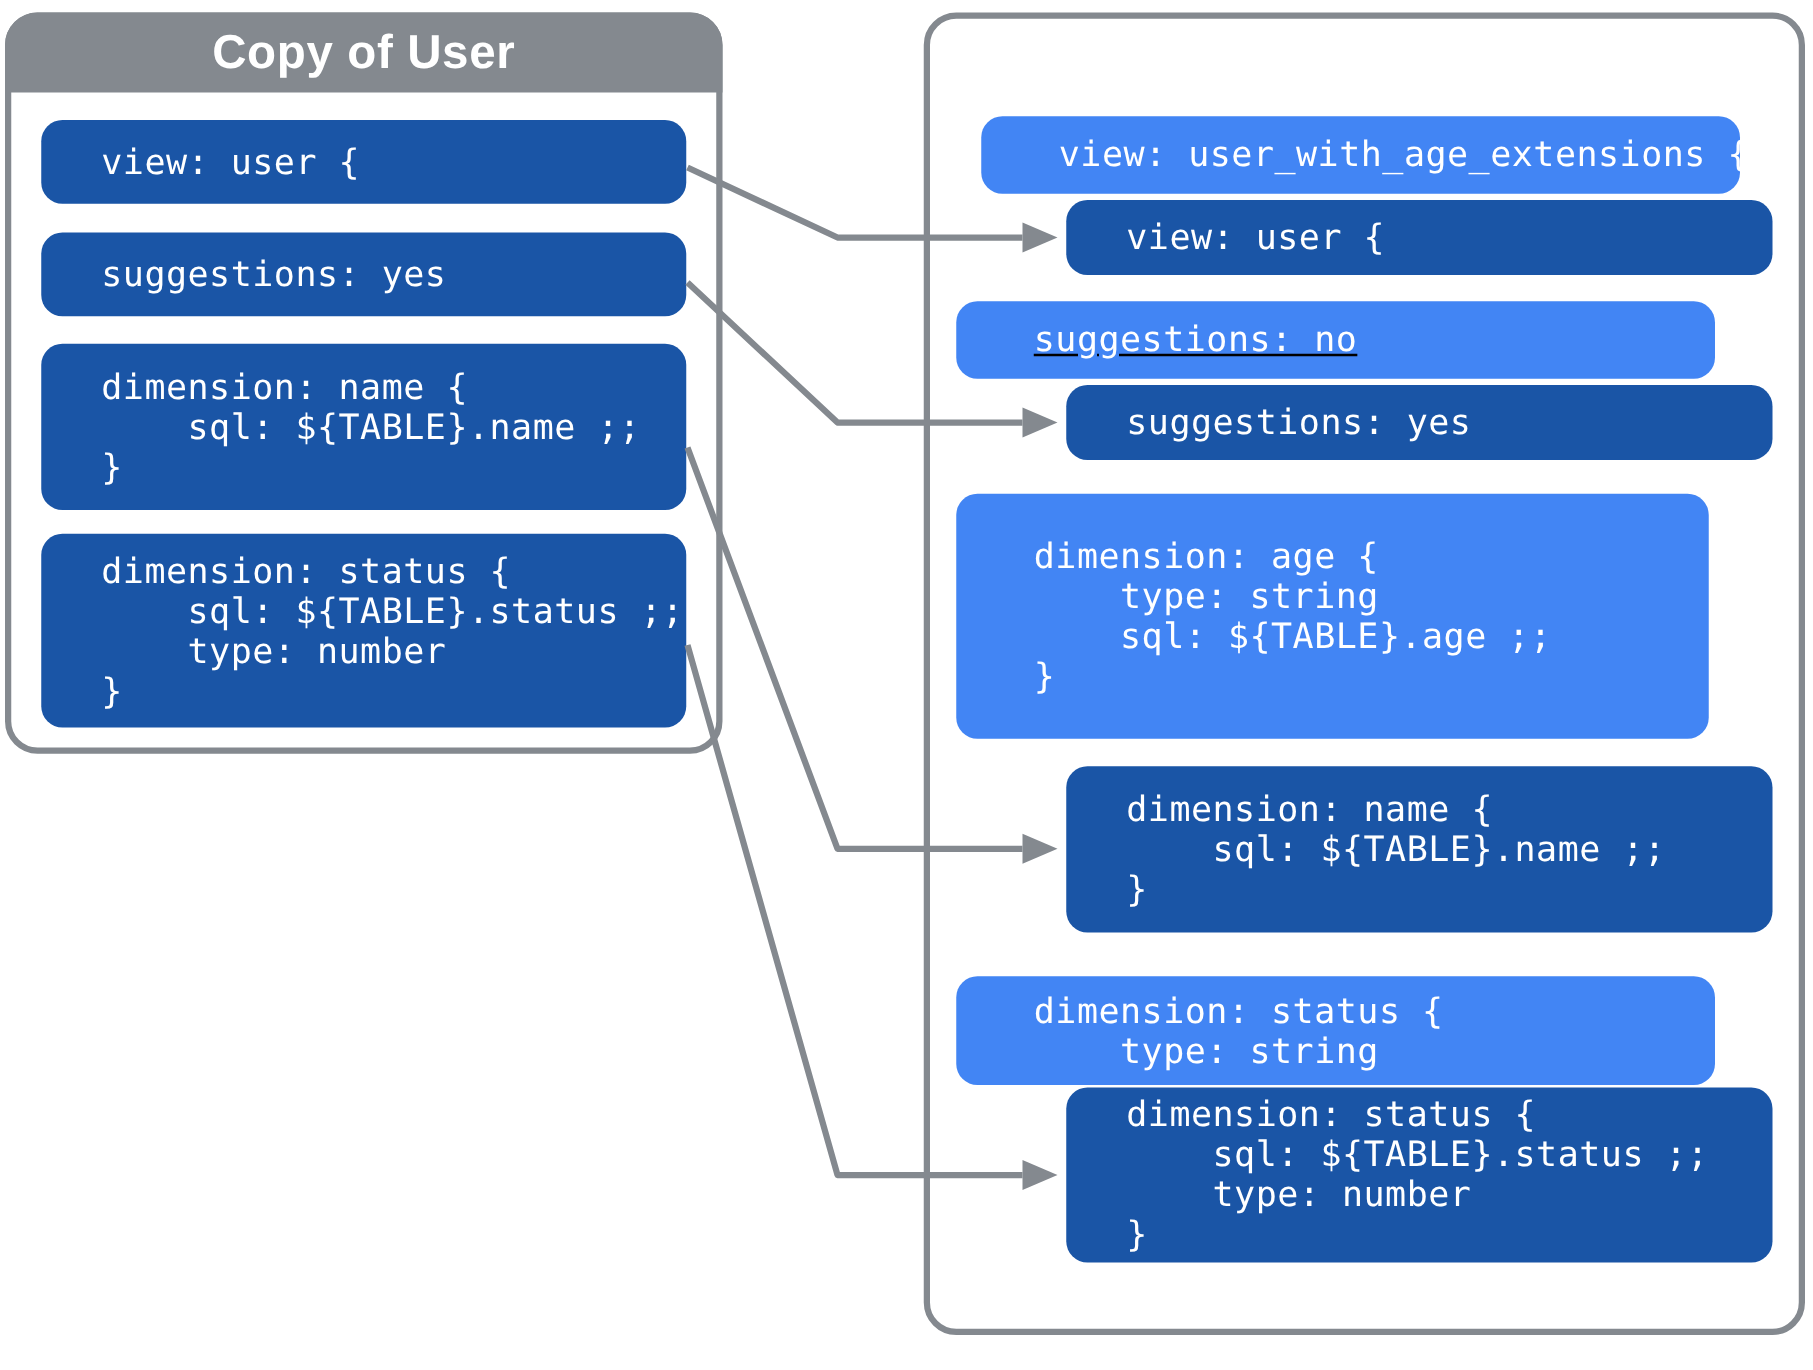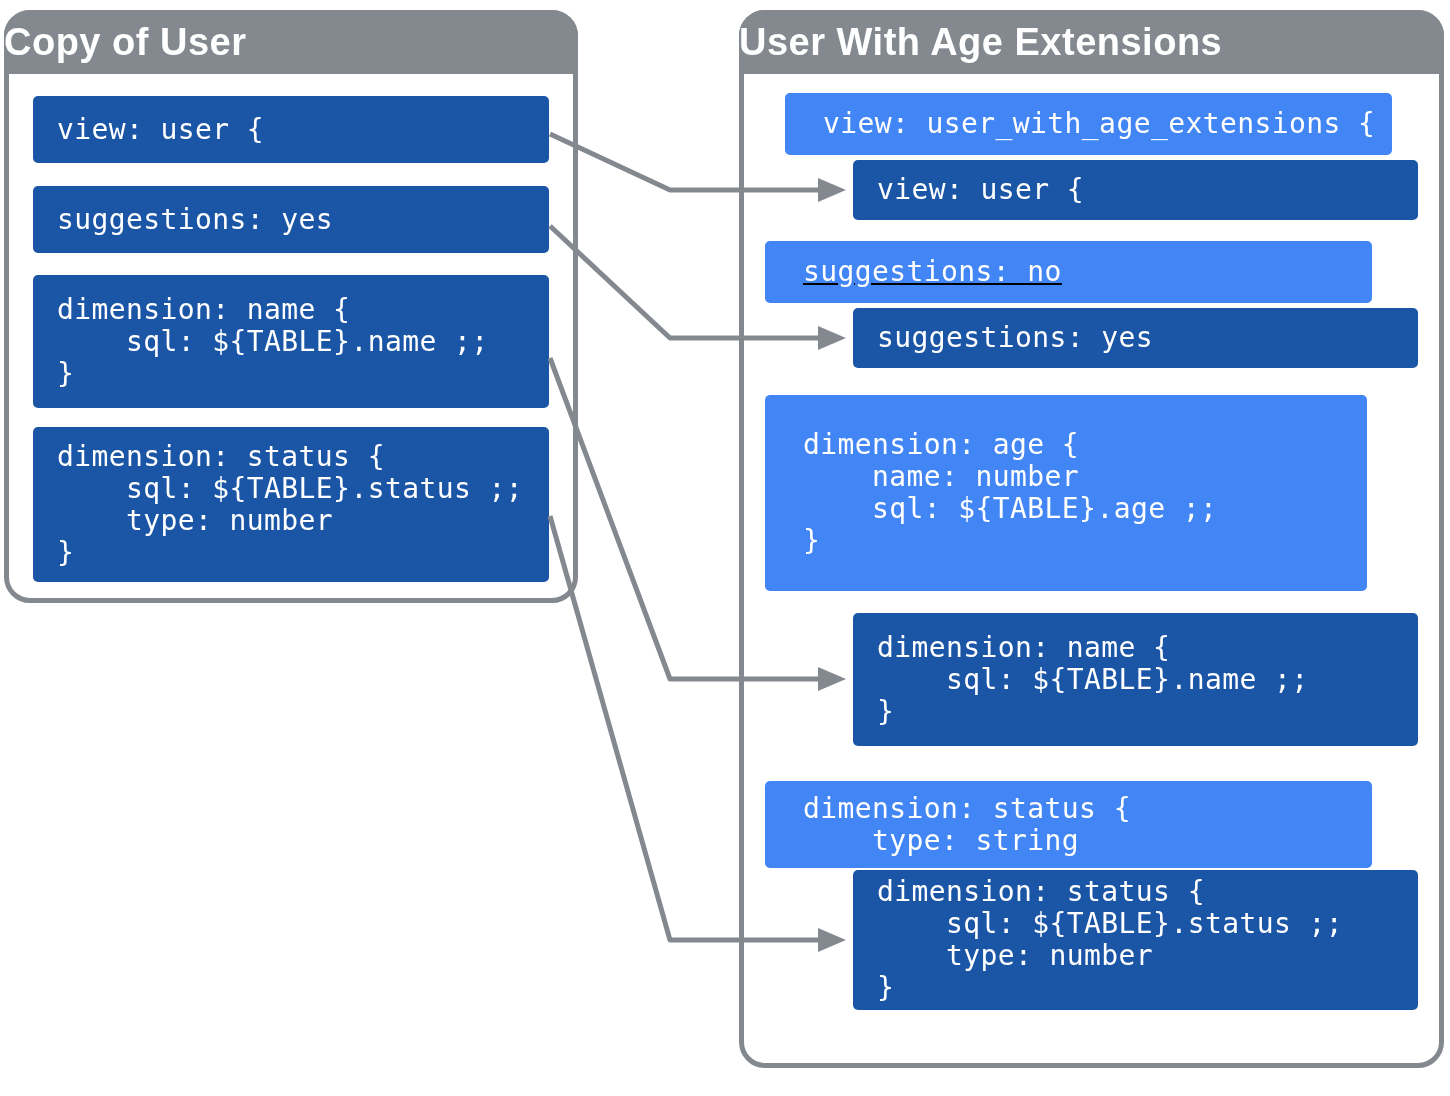--- a/index.html
+++ b/index.html
@@ -11,24 +11,24 @@
   }
   html,body{margin:0;padding:0;background:var(--background,#fff);}
   .stage{position:relative;width:1450px;height:1096px;overflow:hidden;
          font-family:"Liberation Sans",sans-serif;}
   .panel{position:absolute;box-sizing:border-box;border:5px solid var(--panel-gray);
          border-radius:26px;background:#fff;}
   .panel-left{left:4px;top:10px;width:574px;height:593px;}
   .panel-right{left:739px;top:10px;width:705px;height:1058px;}
   .panel-header{position:absolute;left:-5px;top:-5px;width:calc(100% + 10px);height:64px;
                 background:var(--panel-gray);border-radius:26px 26px 0 0;
-                display:flex;align-items:center;}
+                display:flex;align-items:center;justify-content:center;}
   .panel-title{color:var(--text-white);font-weight:700;font-size:38px;letter-spacing:0.5px;}
-  .code-block{position:absolute;box-sizing:border-box;border-radius:5px;
-              display:flex;align-items:center;}
+  .code-block{position:absolute;box-sizing:border-box;border-radius:17px;
+              display:flex;align-items:center;padding-left:24px;}
   .code-block.dark{background:var(--dark-blue);z-index:1;}
   .code-block.light{background:var(--light-blue);z-index:2;}
   .code-block pre{margin:0;color:var(--text-white);
                   font-family:"DejaVu Sans Mono","Liberation Mono",monospace;
                   font-size:28px;line-height:32px;letter-spacing:0.4px;
                   padding-left:24px;white-space:pre;}
   .panel-right .code-block.light pre{padding-left:38px;}
   .panel-right .code-block.dark pre{padding-left:24px;}
   .connectors{position:absolute;left:0;top:0;z-index:5;pointer-events:none;}
   .connector{fill:none;stroke:var(--panel-gray);stroke-width:5;stroke-linejoin:round;}
@@ -56,41 +56,38 @@
     </div>
     <div class="code-block dark" style="left:24px;top:412px;width:516px;height:155px;">
       <pre>dimension: status {
     sql: ${TABLE}.status ;;
     type: number
 }</pre>
     </div>
   </div>
 
   <div class="panel panel-right">
-    <div class="panel-header">
-      <span class="panel-title">User With Age Extensions</span>
-    </div>
 
     <div class="code-block light" style="left:21px;top:78px;width:607px;height:62px;margin-left:20px;">
       <pre>view: user_with_age_extensions {</pre>
     </div>
     <div class="code-block dark" style="left:109px;top:145px;width:565px;height:60px;">
       <pre>view: user {</pre>
     </div>
 
     <div class="code-block light" style="left:21px;top:226px;width:607px;height:62px;text-decoration:underline;">
       <pre>suggestions: no</pre>
     </div>
     <div class="code-block dark" style="left:109px;top:293px;width:565px;height:60px;">
       <pre>suggestions: yes</pre>
     </div>
 
     <div class="code-block light" style="left:21px;top:380px;width:602px;height:196px;">
       <pre>dimension: age {
-    name: number
+    type: string
     sql: ${TABLE}.age ;;
 }</pre>
     </div>
 
     <div class="code-block dark" style="left:109px;top:598px;width:565px;height:133px;">
       <pre>dimension: name {
     sql: ${TABLE}.name ;;
 }</pre>
     </div>
 

